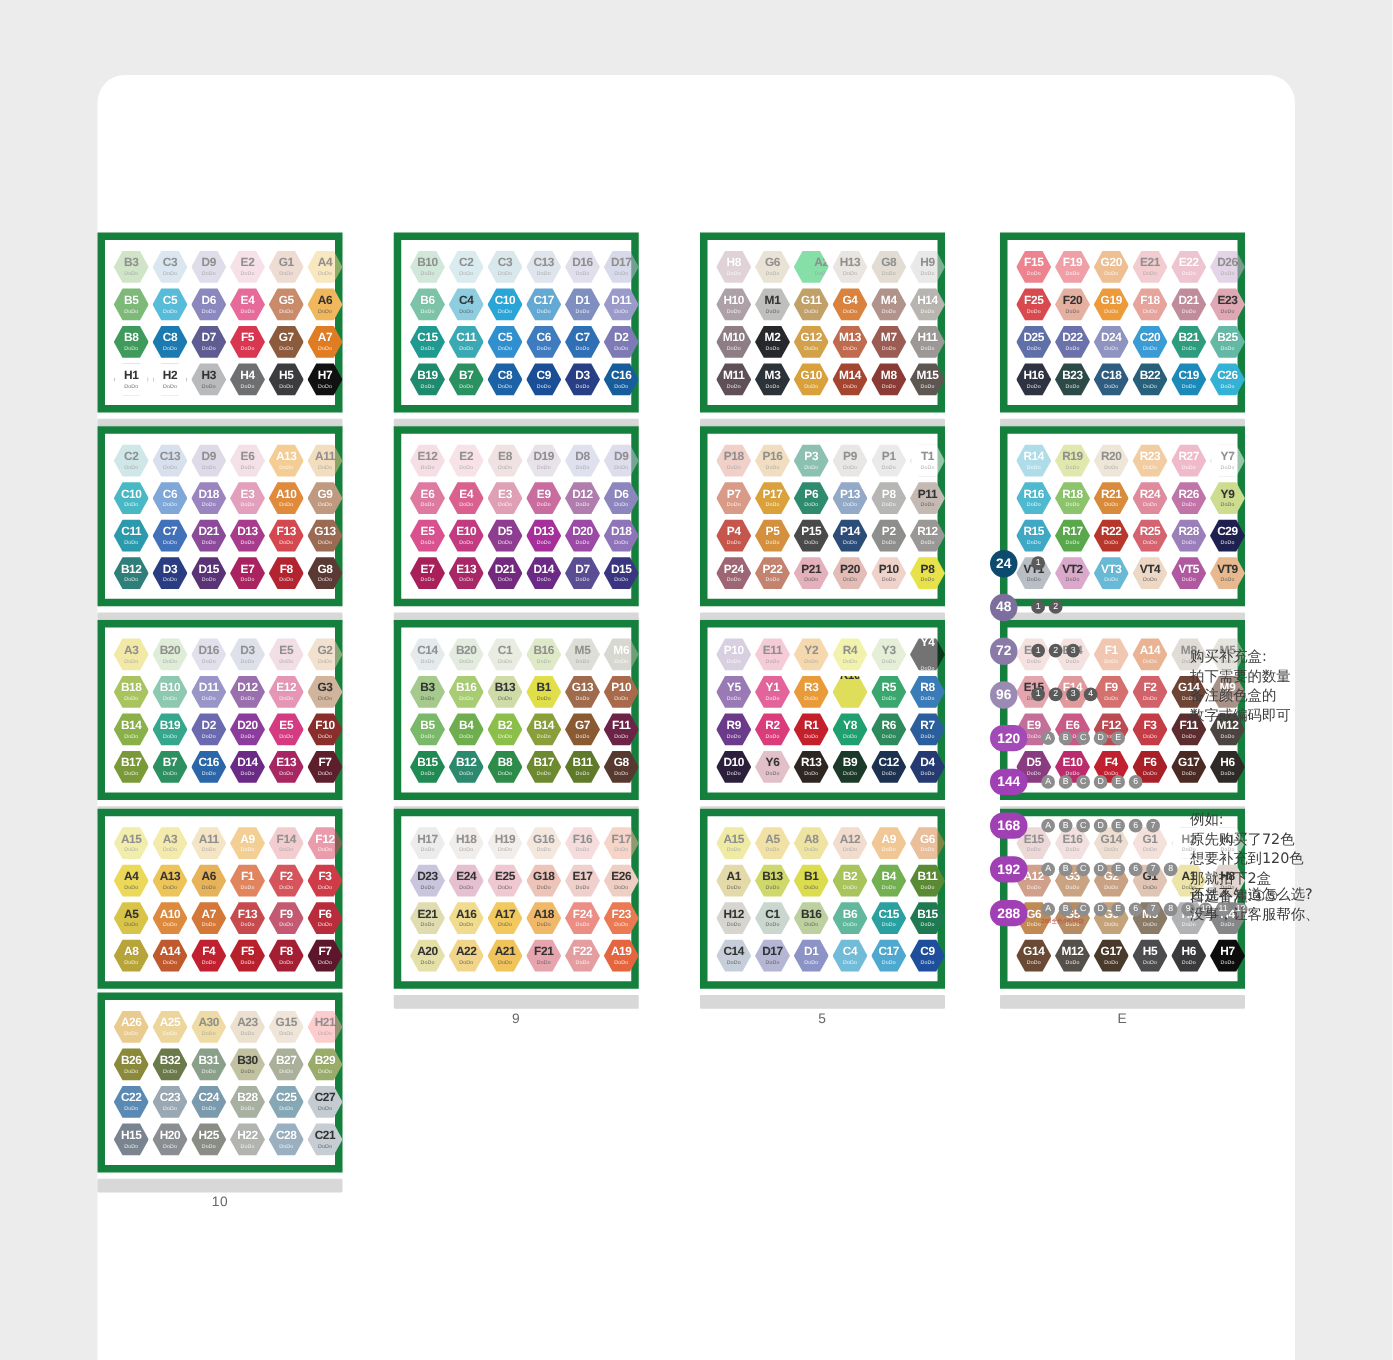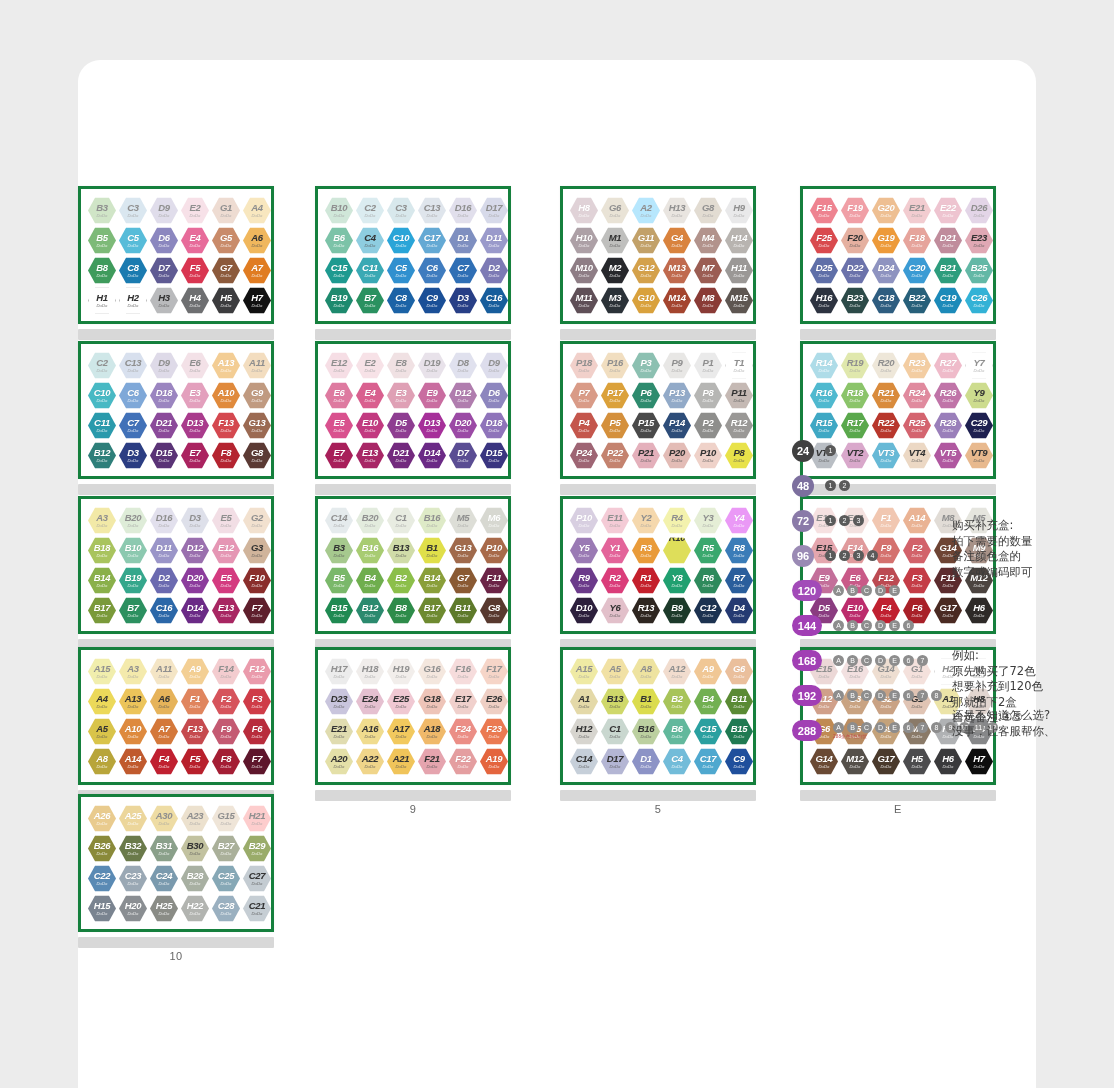--- a/index.html
+++ b/index.html
@@ -18,26 +18,25 @@
   
   .panels{
     position:absolute;left:0px;top:126px;width:958px;
   }
   .panel{
     position:absolute;
     width:196px;
   }
   .panel-card{
     background:#ffffff;
-    border:3px solid #15803d;
+    border:6px solid #15803d;
     box-shadow:0 0 2px rgba(0,0,0,.06);
     padding:8px 7px 7px 7px;
     box-sizing:border-box;
     width:196px;
-    font-style:italic;
   }
   .rows{display:flex;flex-direction:column;gap:3px;}
   .row{display:flex;gap:3px;}
   .hexwrap{
     width:28px;height:27px;
     position:relative;
     flex:0 0 auto;
   }
   .hex{
     width:28px;height:27px;
@@ -440,21 +439,21 @@
                   <span class="brand">DoDo</span>
                 </div>
               </div>
               <div class="hexwrap">
                 <div class="hex light" style="background: rgb(216, 205, 181); opacity: 0.55;">
                   <span class="code">G6</span>
                   <span class="brand">DoDo</span>
                 </div>
               </div>
               <div class="hexwrap">
-                <div class="hex light" style="background: #7dd3fc; opacity: 0.55;">
+                <div class="hex light" style="background: #22c55e; opacity: 0.55; align-items: flex-end;">
                   <span class="code">A2</span>
                   <span class="brand">DoDo</span>
                 </div>
               </div>
               <div class="hexwrap">
                 <div class="hex light" style="background: rgb(215, 207, 198); opacity: 0.55;">
                   <span class="code">H13</span>
                   <span class="brand">DoDo</span>
                 </div>
               </div>
@@ -1738,21 +1737,21 @@
                   <span class="brand">DoDo</span>
                 </div>
               </div>
               <div class="hexwrap">
                 <div class="hex light" style="background: rgb(207, 224, 180); opacity: 0.55;">
                   <span class="code">Y3</span>
                   <span class="brand">DoDo</span>
                 </div>
               </div>
               <div class="hexwrap">
-                <div class="hex dark" style="background: #d946ef; opacity: 0.55;">
+                <div class="hex dark" style="background: #000000; opacity: 0.55; justify-content: space-between;">
                   <span class="code">Y4</span>
                   <span class="brand">DoDo</span>
                 </div>
               </div>
             </div>
             <div class="row">
               <div class="hexwrap">
                 <div class="hex dark" style="background: rgb(154, 122, 180); text-align: center;">
                   <span class="code">Y5</span>
                   <span class="brand">DoDo</span>
@@ -2826,21 +2825,21 @@
               </div>
             </div>
           </div>
         </div>
         <div class="panel-base"></div>
         <div class="panel-label">10</div>
       </div>
     </div>
   <div class="info">
       <div class="qty-row">
-        <div class="qty-badge small" style="background: #404040;">24</div>
+        <div class="qty-badge small" style="background: #0c4a6e;">24</div>
         <div style="display: flex; flex-direction: column;">
           <div class="chips">
             <div class="chip">1</div>
           </div>
         </div>
       </div>
       <div class="qty-row">
         <div class="qty-badge small" style="background: rgb(124, 111, 158);">48</div>
         <div style="display: flex; flex-direction: column;">
           <div class="chips">

